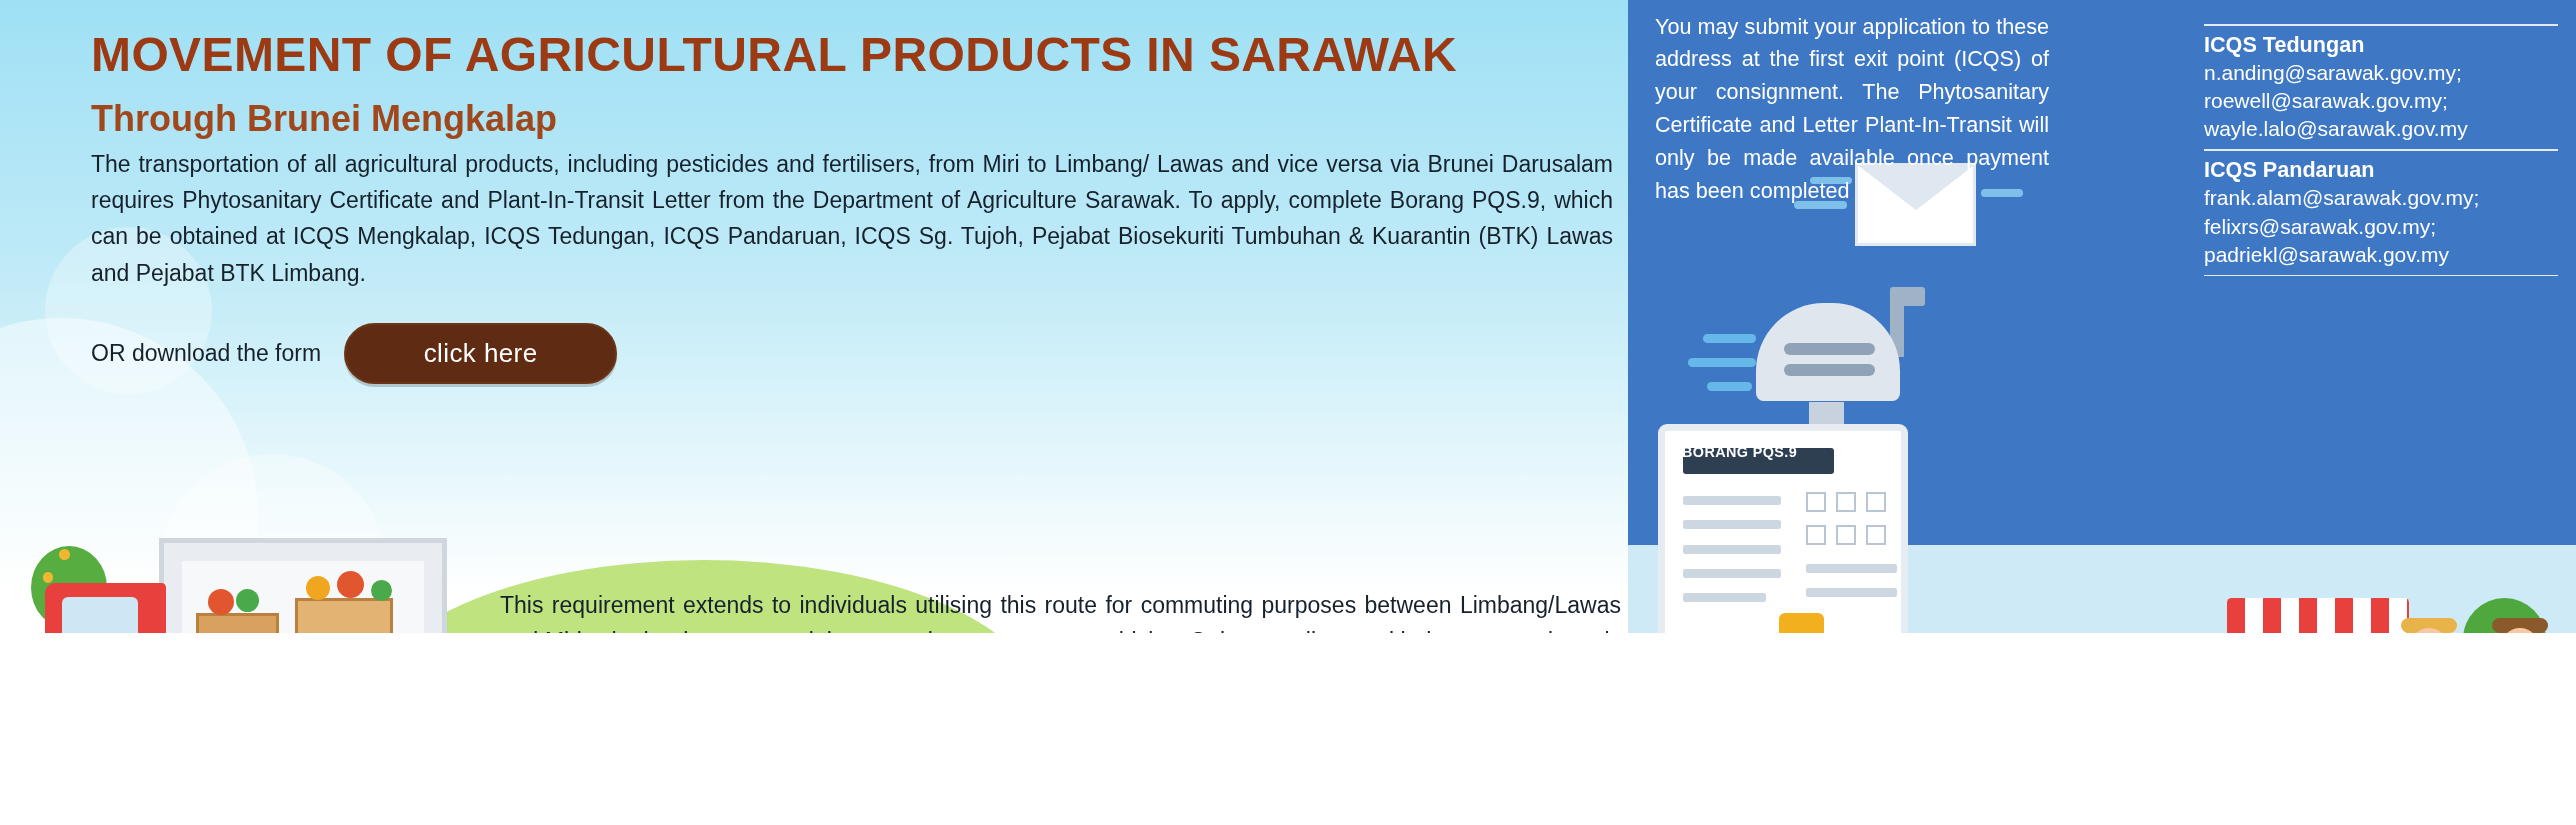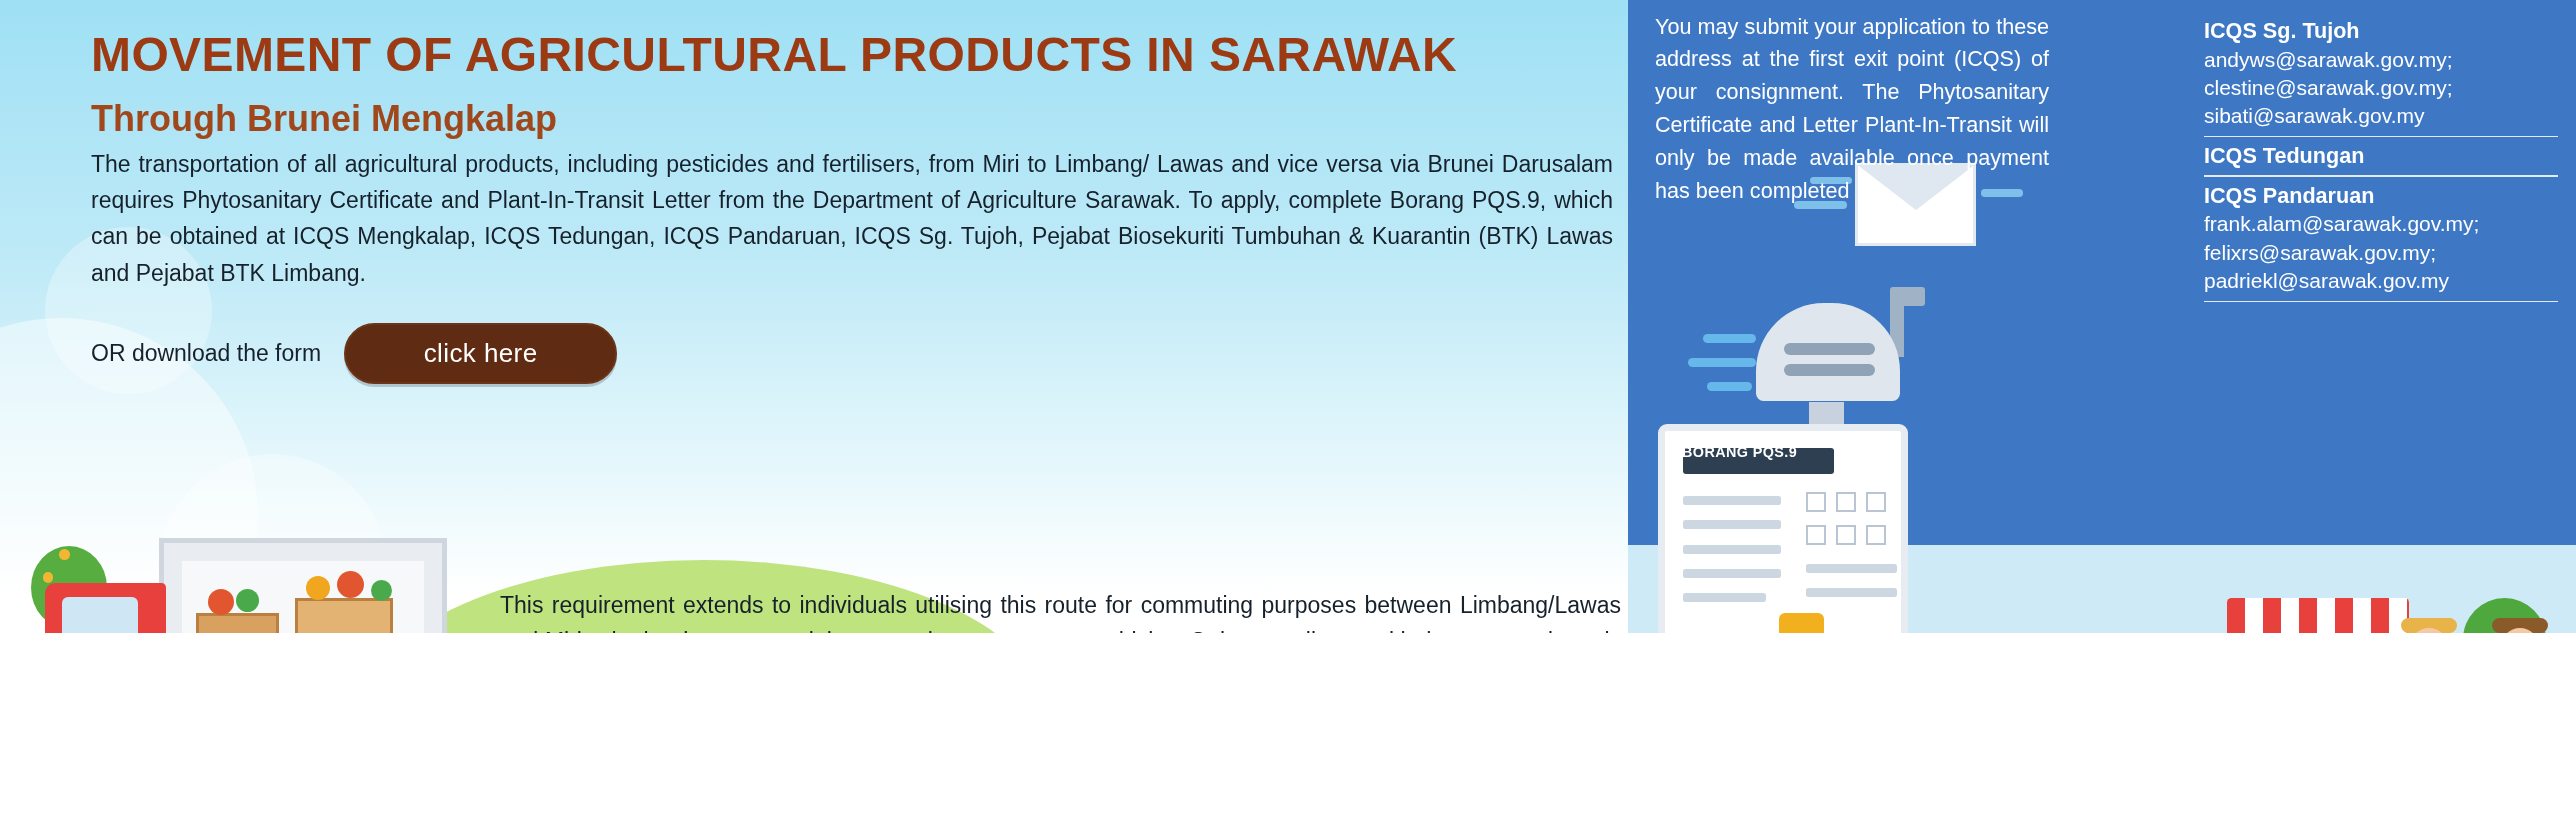--- a/index.html
+++ b/index.html
@@ -455,28 +455,25 @@
       <div class="hand hand-l"></div>
       <div class="hand hand-r"></div>
       <div class="sleeve-l"></div>
       <div class="sleeve-r"></div>
     </div>
 
     <div class="rp-note">You may submit your application to these address at the first exit point (ICQS) of your consignment. The Phytosanitary Certificate and Letter Plant-In-Transit will only be made available once payment has been completed</div>
 
     <div class="rp-contacts">
 
-      <div class="contact-block">
-        <div class="contact-title">ICQS Sg. Tujoh</div>
-        <div class="contact-emails">andyws@sarawak.gov.my; clestine@sarawak.gov.my; sibati@sarawak.gov.my</div>
-      </div>
       <div class="contact-rule"></div>
 
       <div class="contact-block">
         <div class="contact-title">ICQS Tedungan</div>
+        <div class="contact-emails">n.anding@sarawak.gov.my; roewell@sarawak.gov.my; wayle.lalo@sarawak.gov.my</div>
       </div>
       <div class="contact-rule"></div>
 
       <div class="contact-block">
         <div class="contact-title">ICQS Pandaruan</div>
         <div class="contact-emails">frank.alam@sarawak.gov.my; felixrs@sarawak.gov.my; padriekl@sarawak.gov.my</div>
       </div>
       <div class="contact-rule"></div>
 
 

